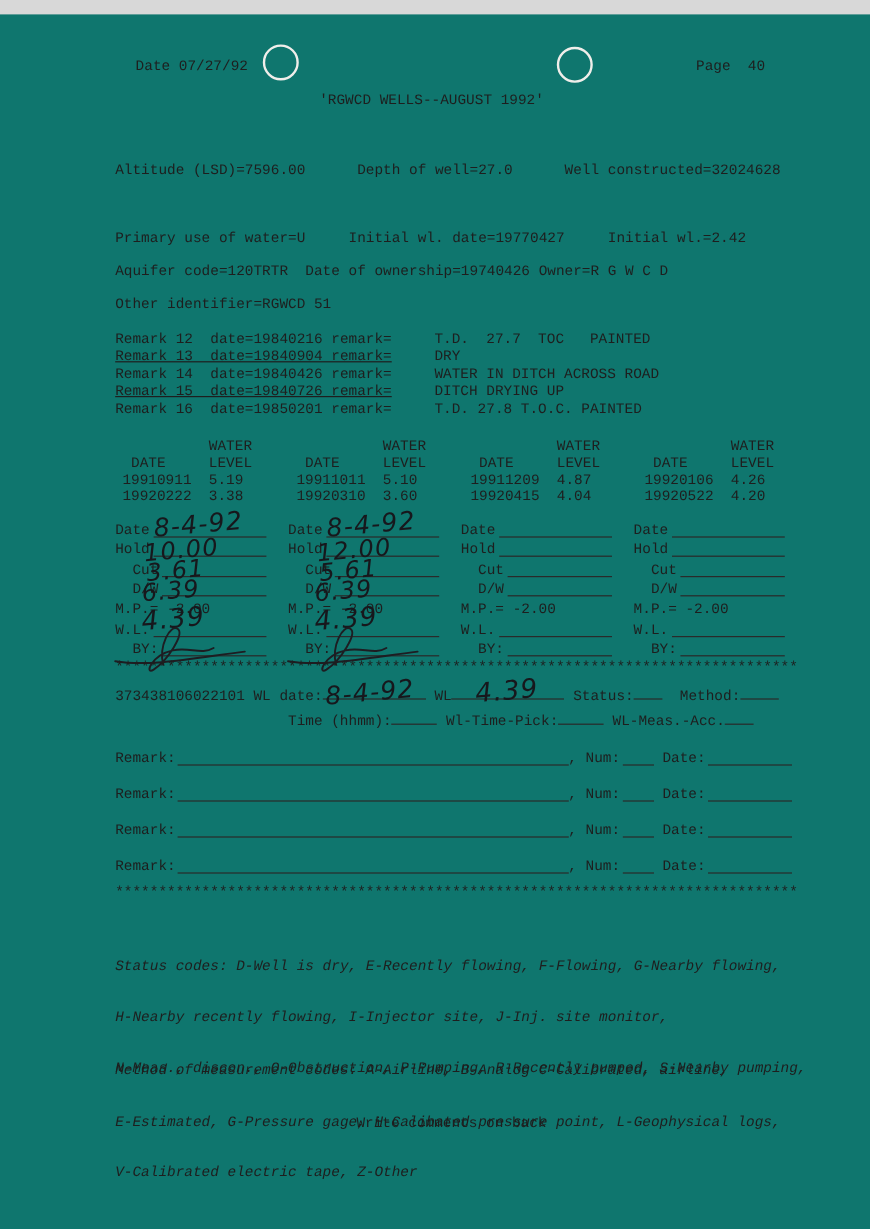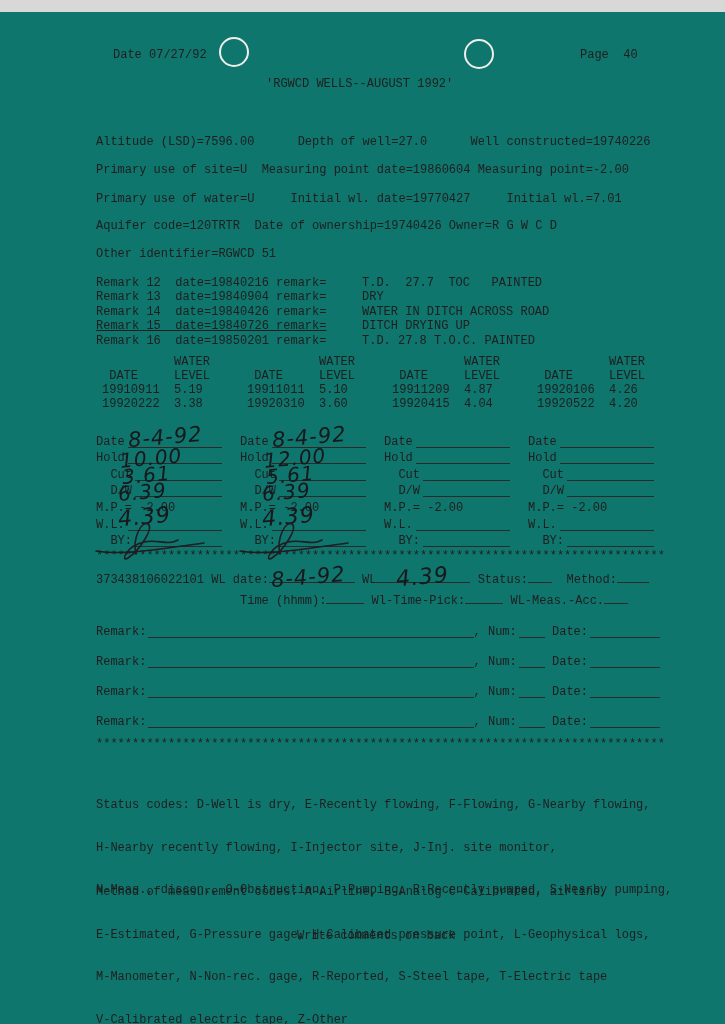--- a/index.html
+++ b/index.html
@@ -3,29 +3,29 @@
 <meta charset="utf-8">
 <style>
   html,body{margin:0;padding:0;background:#d8d8d8;}
   .page{
     position:relative;width:725px;height:1024px;margin:12px auto;
     background:#0f766e;overflow:hidden;
     font-family:"Liberation Mono","DejaVu Sans Mono",monospace;
     font-size:12px;color:#1e1e1e;
   }
   .line{position:absolute;white-space:pre;line-height:14px;}
-  .block{position:absolute;white-space:pre;}
+  .block{position:absolute;white-space:pre;font-style:italic;}
   .block div{line-height:14.6px;}
   .punch{position:absolute;width:26px;height:26px;border:2px solid #f0eeea;border-radius:50%;}
   .stars{position:absolute;left:96px;width:572px;overflow:hidden;white-space:pre;letter-spacing:0;}
   
   .rrow{position:absolute;left:96px;white-space:pre;line-height:14.6px;}
   .rrow .rtxt{position:absolute;left:266px;top:0;white-space:pre;text-align:right;}
   
-  .wt-col{position:absolute;top:343px;white-space:pre;line-height:14px;}
+  .wt-col{position:absolute;top:353px;white-space:pre;line-height:14px;}
   
   .card{position:absolute;top:420px;width:126px;height:118px;}
   .frow{position:relative;height:16.6px;display:flex;align-items:flex-end;}
   .flbl{white-space:pre;line-height:14px;}
   .ful{flex:1;border-bottom:1px solid #2a2a2a;margin:0 0 1px 3px;height:10px;}
   .hw{
     position:absolute;font-family:"DejaVu Sans",sans-serif;font-style:italic;
     font-size:20px;color:#17171c;transform:rotate(-5deg);white-space:nowrap;
     letter-spacing:1px;line-height:1;
   }
@@ -58,28 +58,27 @@
 
 <div class="page">
 
   <div class="punch" style="left:219px;top:25px;"></div>
   <div class="punch" style="left:464px;top:27px;"></div>
 
   <div class="line" style="left:113px;top:36px;">Date 07/27/92</div>
   <div class="line" style="left:580px;top:36px;">Page  40</div>
   <div class="line" style="left:266px;top:65px;">'RGWCD WELLS--AUGUST 1992'</div>
 
-  <div class="line" style="left:96px;top:123px;">Altitude (LSD)=7596.00      Depth of well=27.0      Well constructed=19740226</div>
-  <div class="line" style="left:96px;top:151px;">Primary use of site=U  Measuring point date=19860604 Measuring point=-2.00</div>
-  <div class="line" style="left:96px;top:180px;">Primary use of water=U     Initial wl. date=19770427     Initial wl.=7.01</div>
+  <div class="line" style="left:96px;top:123px;">Altitude (LSD)=7596.00      Depth of well=27.0      Well constructed=32024628</div>
+  <div class="line" style="left:96px;top:180px;">Primary use of water=U     Initial wl. date=19770427     Initial wl.=2.42</div>
   <div class="line" style="left:96px;top:207px;">Aquifer code=120TRTR  Date of ownership=19740426 Owner=R G W C D</div>
   <div class="line" style="left:96px;top:235px;">Other identifier=RGWCD 51</div>
 
   <div class="rrow" style="top:264px;"><span>Remark 12  date=19840216 remark=</span><span class="rtxt">T.D.  27.7  TOC   PAINTED</span></div>
-  <div class="rrow" style="top:278px;"><span>Remark 13  date=19840904 remark=</span><span class="rtxt">DRY</span></div>
+  <div class="rrow" style="top:278px;text-decoration:underline;"><span>Remark 13  date=19840904 remark=</span><span class="rtxt">DRY</span></div>
   <div class="rrow" style="top:293px;"><span>Remark 14  date=19840426 remark=</span><span class="rtxt">WATER IN DITCH ACROSS ROAD</span></div>
   <div class="rrow" style="top:307px;text-decoration:underline;"><span>Remark 15  date=19840726 remark=</span><span class="rtxt">DITCH DRYING UP</span></div>
   <div class="rrow" style="top:322px;"><span>Remark 16  date=19850201 remark=</span><span class="rtxt">T.D. 27.8 T.O.C. PAINTED</span></div>
 
   <div class="wt-col" style="left:102px;">          WATER
  DATE     LEVEL
 19910911  5.19
 19920222  3.38</div>
   <div class="wt-col" style="left:247px;">          WATER
  DATE     LEVEL
@@ -251,19 +250,18 @@
 
   <div class="block" style="left:96px;top:758px;">
     <div>Status codes: D-Well is dry, E-Recently flowing, F-Flowing, G-Nearby flowing,</div>
     <div>H-Nearby recently flowing, I-Injector site, J-Inj. site monitor,</div>
     <div>N-Meas., discon., O-Obstruction, P-Pumping, R-Recently pumped, S-Nearby pumping,</div>
   </div>
 
   <div class="block" style="left:96px;top:845px;">
     <div>Method of measurement codes: A-Airline, B-Analog C-Calibrated, airline,</div>
     <div>E-Estimated, G-Pressure gage, H-Calibated pressure point, L-Geophysical logs,</div>
-    <div>M-Manometer, N-Non-rec. gage, R-Reported, S-Steel tape, T-Electric tape</div>
     <div>V-Calibrated electric tape, Z-Other</div>
   </div>
 
   <div class="line" style="left:297px;top:917px;">Write comments on back</div>
 
 </div>
 
 </body></html>

